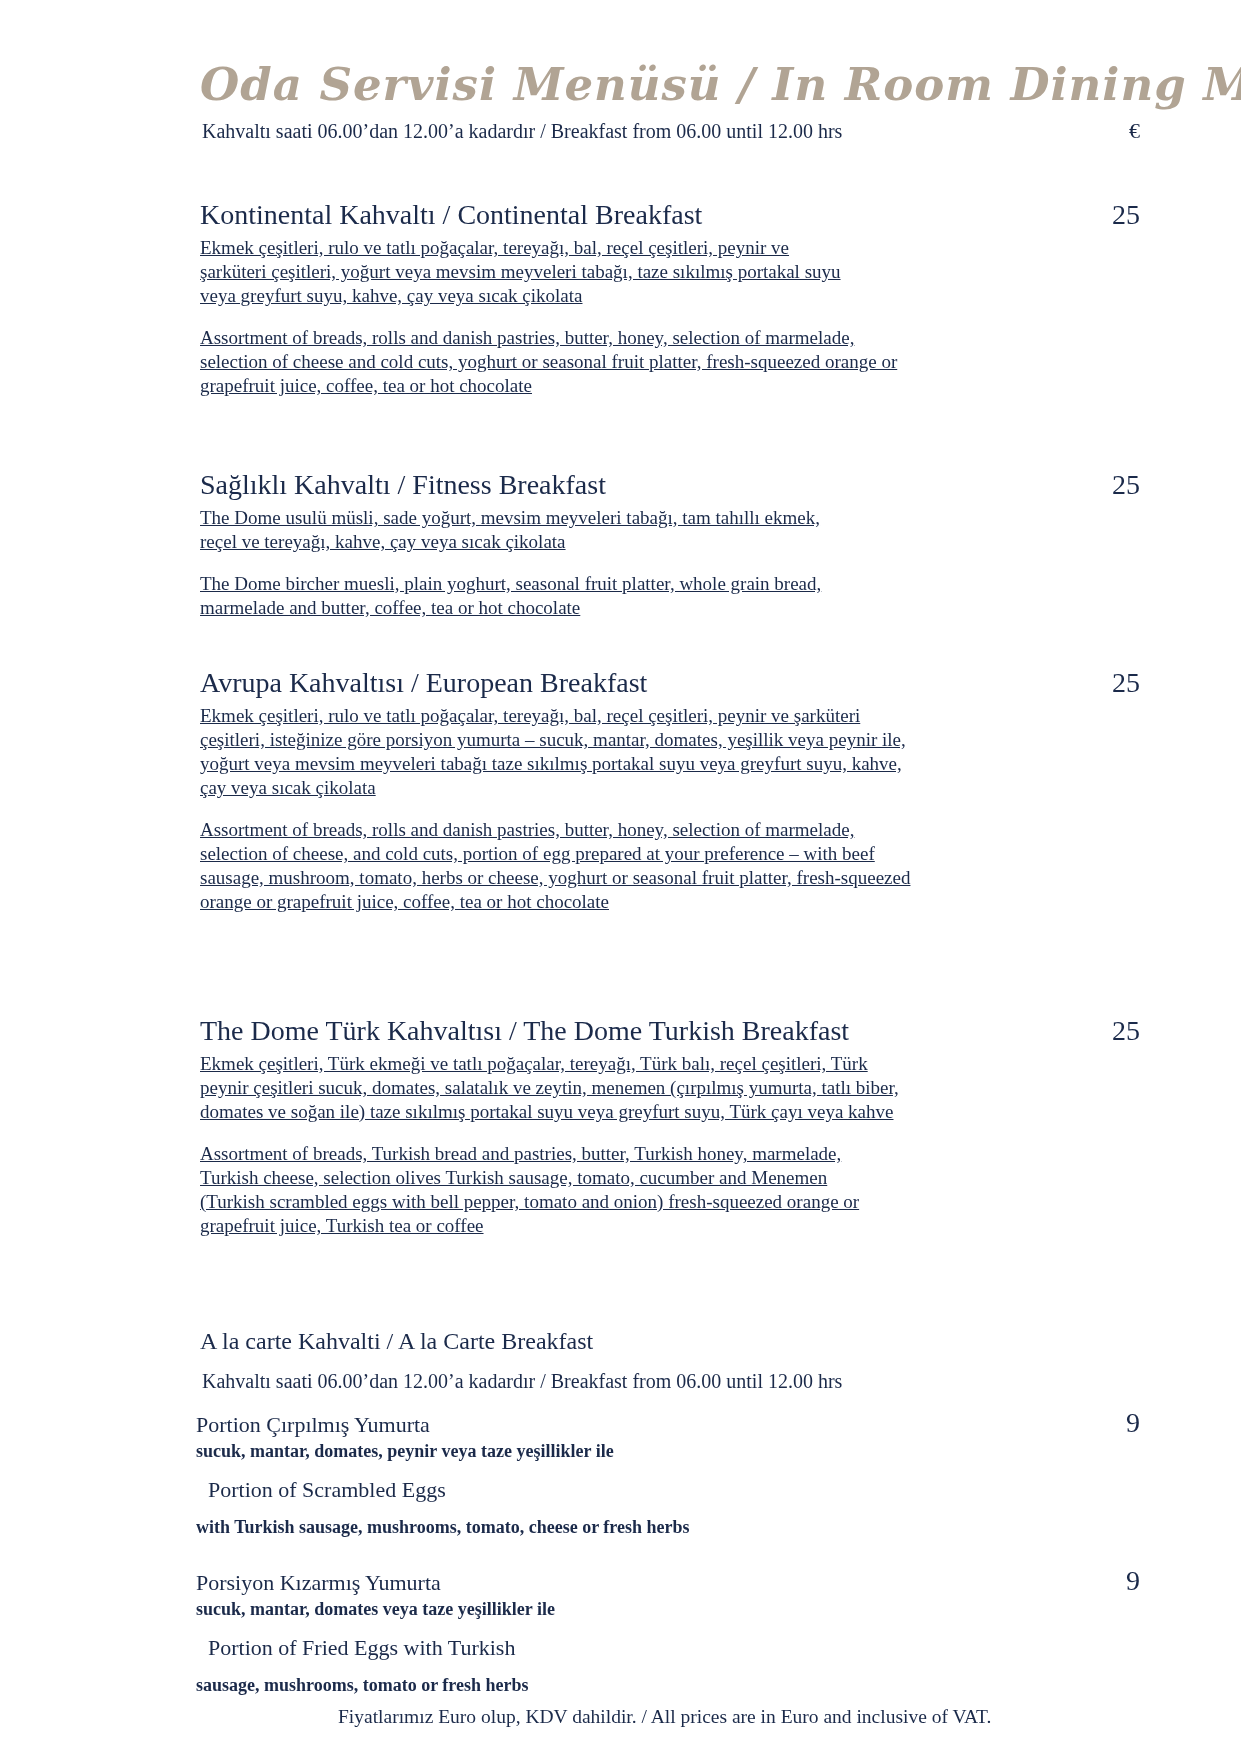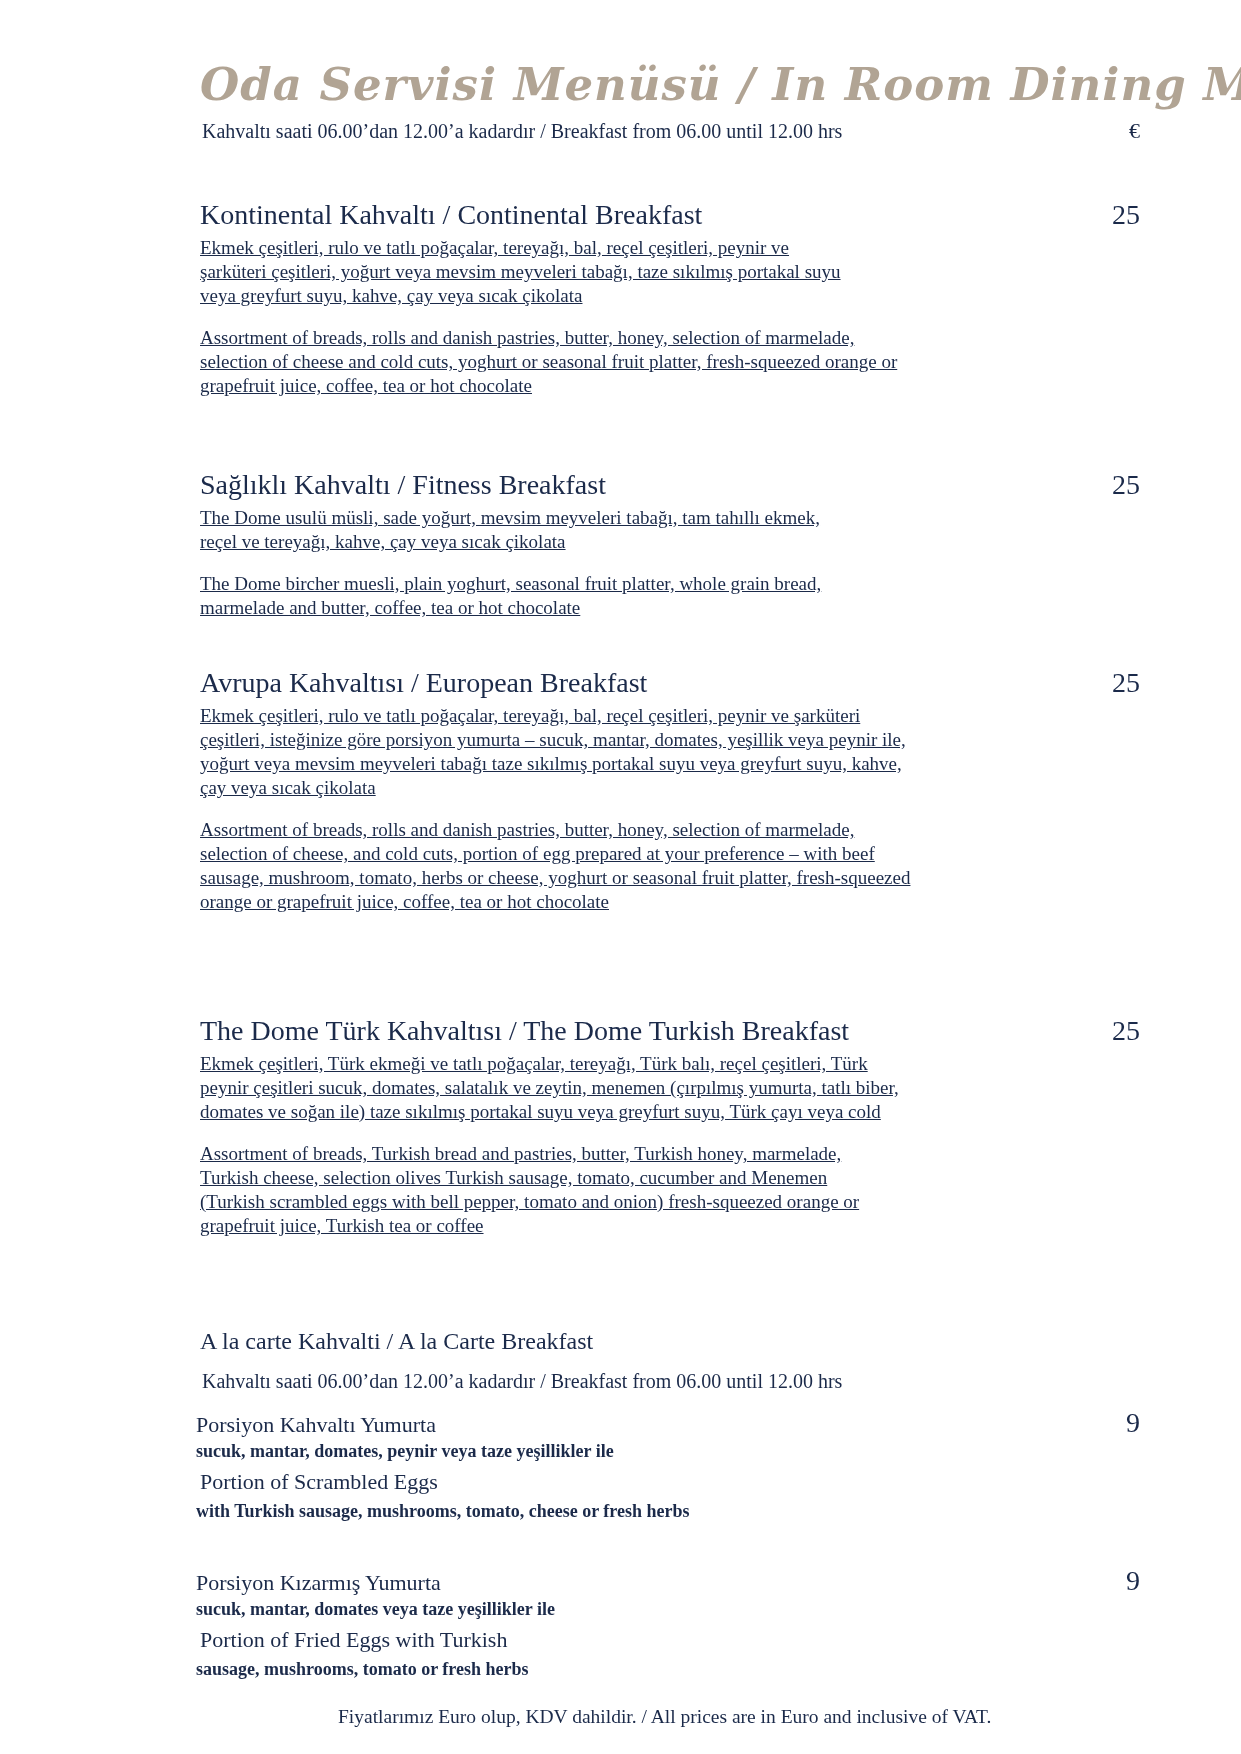--- a/index.html
+++ b/index.html
@@ -110,21 +110,21 @@
     white-space: nowrap;
   }
   .item-detail {
     margin: 0;
     font-size: 18px;
     line-height: 25px;
     white-space: nowrap;
     font-weight: bold;
   }
   .item-title-en {
-    margin: 4px;
+    margin: 12px;
     font-size: 22px;
     font-weight: 400;
     line-height: 27px;
     white-space: nowrap;
   }
   .footer-note {
     position: absolute;
     left: 338px;
     top: 1706px;
     font-size: 19.5px;
@@ -179,33 +179,33 @@
 orange or grapefruit juice, coffee, tea or hot chocolate</p>
   </section>
 
   <section class="menu-section" style="top:1016px">
     <div class="heading-row">
       <h2>The Dome Türk Kahvaltısı / The Dome Turkish Breakfast</h2>
       <span class="price">25</span>
     </div>
     <p class="desc">Ekmek çeşitleri, Türk ekmeği ve tatlı poğaçalar, tereyağı, Türk balı, reçel çeşitleri, Türk
 peynir çeşitleri sucuk, domates, salatalık ve zeytin,  menemen (çırpılmış yumurta, tatlı biber,
-domates ve soğan ile) taze sıkılmış portakal suyu veya greyfurt suyu, Türk çayı veya cold</p>
+domates ve soğan ile) taze sıkılmış portakal suyu veya greyfurt suyu, Türk çayı veya kahve</p>
     <p class="desc">Assortment of breads, Turkish bread and pastries, butter, Turkish  honey, marmelade,
 Turkish cheese,  selection olives Turkish sausage, tomato, cucumber and Menemen
 (Turkish scrambled eggs with bell pepper, tomato and onion) fresh-squeezed orange or
 grapefruit juice, Turkish tea or coffee</p>
   </section>
 
   <h2 class="alacarte-heading">A la carte Kahvalti / A la Carte Breakfast</h2>
   <div class="alacarte-subtitle">Kahvaltı saati 06.00’dan 12.00’a kadardır / Breakfast from 06.00 until 12.00 hrs</div>
 
   <div class="alacarte-item" style="top:1408px">
     <div class="item-title-row">
-      <h3 class="item-title">Porsiyon Kahvaltı Yumurta</h3>
+      <h3 class="item-title">Portion Çırpılmış Yumurta</h3>
       <span class="price">9</span>
     </div>
     <p class="item-detail">sucuk, mantar, domates, peynir veya taze yeşillikler ile</p>
     <h3 class="item-title-en">Portion of Scrambled Eggs</h3>
     <p class="item-detail">with Turkish sausage, mushrooms, tomato, cheese or fresh herbs</p>
   </div>
 
   <div class="alacarte-item" style="top:1566px">
     <div class="item-title-row">
       <h3 class="item-title">Porsiyon Kızarmış Yumurta</h3>

